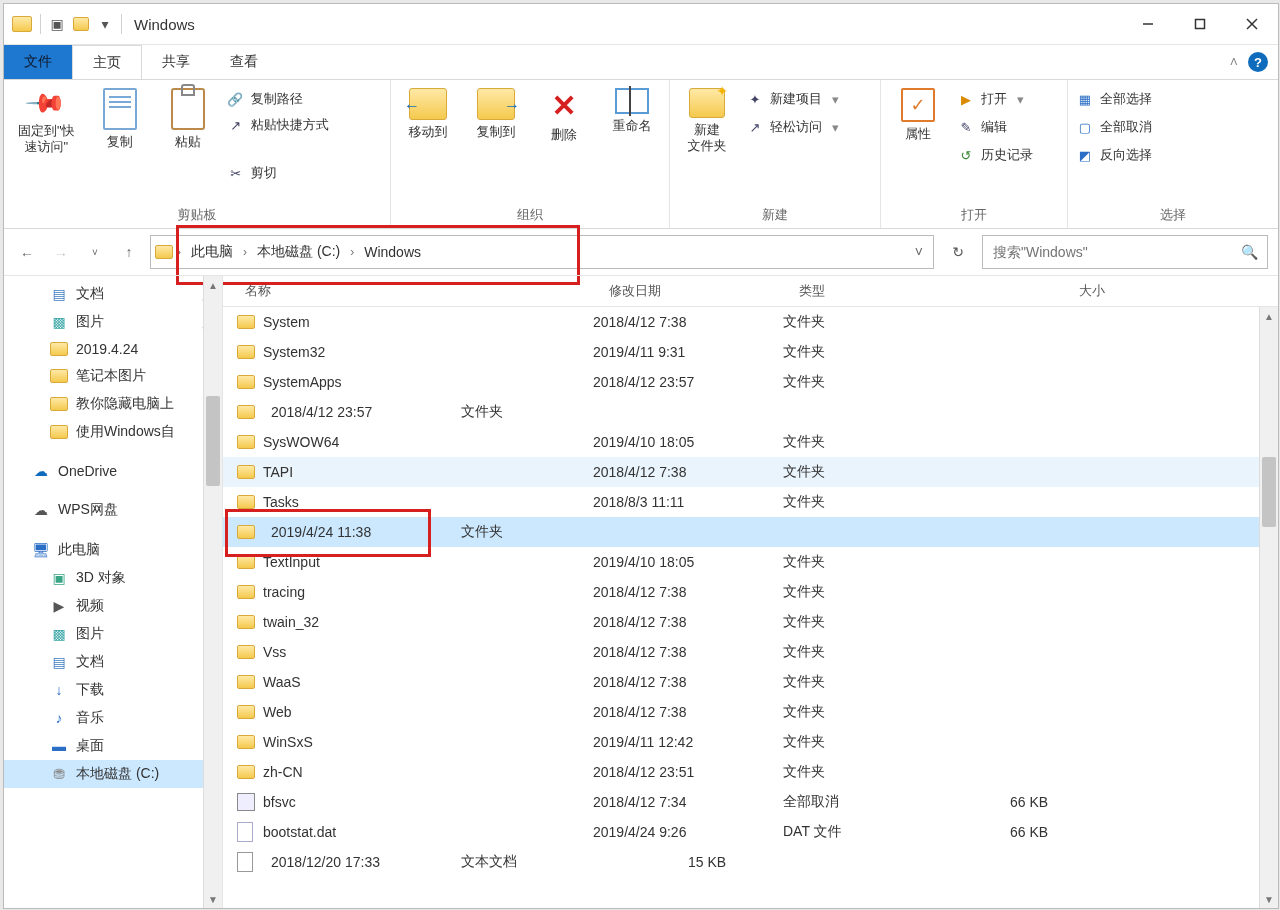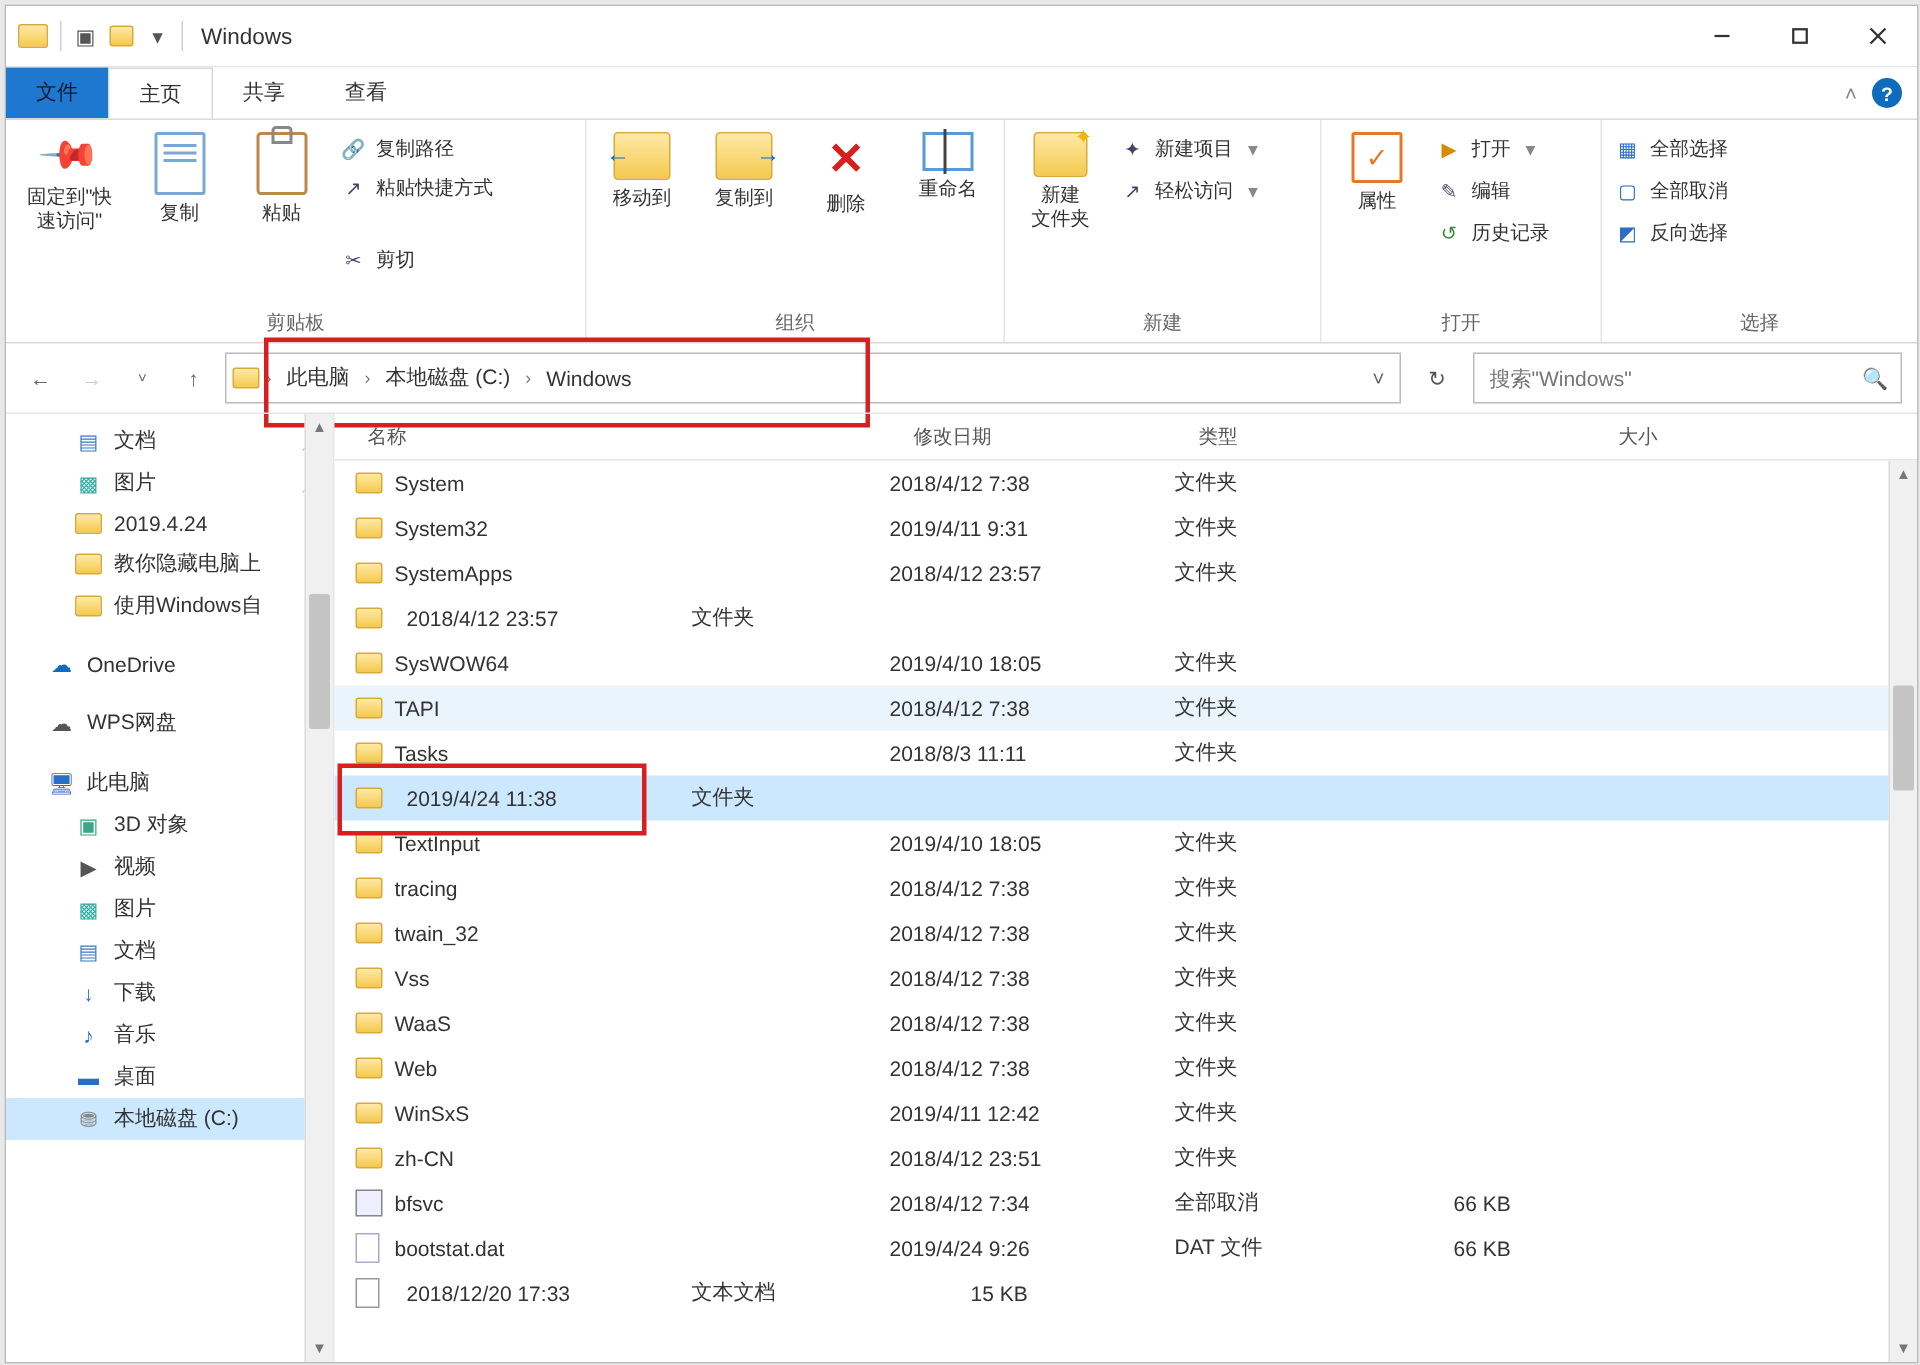--- a/index.html
+++ b/index.html
@@ -71,21 +71,21 @@
   .c-type{width:170px}
   .c-size{width:120px;text-align:right}
   .rows{flex:1;overflow-y:auto;position:relative}
   .row{height:30px;display:flex;align-items:center;padding-left:14px;font-size:14px;color:#333}
   .row.hi{background:#eaf4fd}
   .row.sel{background:#cce8ff}
   .row .ic{width:26px;display:flex;align-items:center}
   .row .nm{width:322px}
   .row .dt{width:174px;padding:0 8px}
   .row .tp{width:170px;padding:0 8px}
-  .row .sz{width:120px;text-align:left;padding:0 8px}
+  .row .sz{width:120px;text-align:center;padding:0 8px}
   .file-ico{width:14px;height:18px;border:1px solid #aac;background:#fff;display:inline-block}
   .vscroll{position:absolute;right:0;top:0;bottom:0;width:18px;background:#f0f0f0;border-left:1px solid #ddd}
   .vscroll .thumb{position:absolute;left:2px;right:2px;background:#c4c4c4;border-radius:2px}
   .vscroll .arr{position:absolute;left:0;right:0;height:18px;display:flex;align-items:center;justify-content:center;color:#777;font-size:10px;background:#f0f0f0}
   svg{display:block}
 </style>
 </head>
 <body>
 
 <div class="win">
@@ -299,20 +299,26 @@
       <div class="navitem l2">
           <span class="navico">
             <span class="folder-ico sm"></span>
           </span>
           <span>2019.4.24</span>
         </div>
       <div class="navitem l2">
           <span class="navico">
             <span class="folder-ico sm"></span>
           </span>
+          <span>笔记本图片</span>
+        </div>
+      <div class="navitem l2">
+          <span class="navico">
+            <span class="folder-ico sm"></span>
+          </span>
           <span>教你隐藏电脑上</span>
         </div>
       <div class="navitem l2">
           <span class="navico">
             <span class="folder-ico sm"></span>
           </span>
           <span>使用Windows自</span>
         </div>
       <div style="height:12px"></div>
       <div class="navitem">

